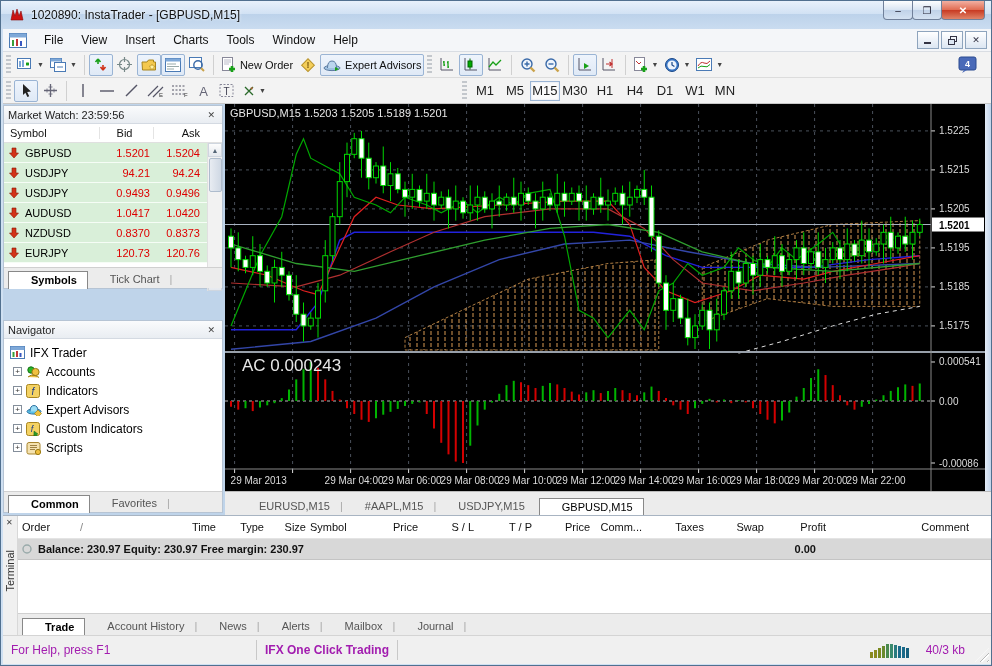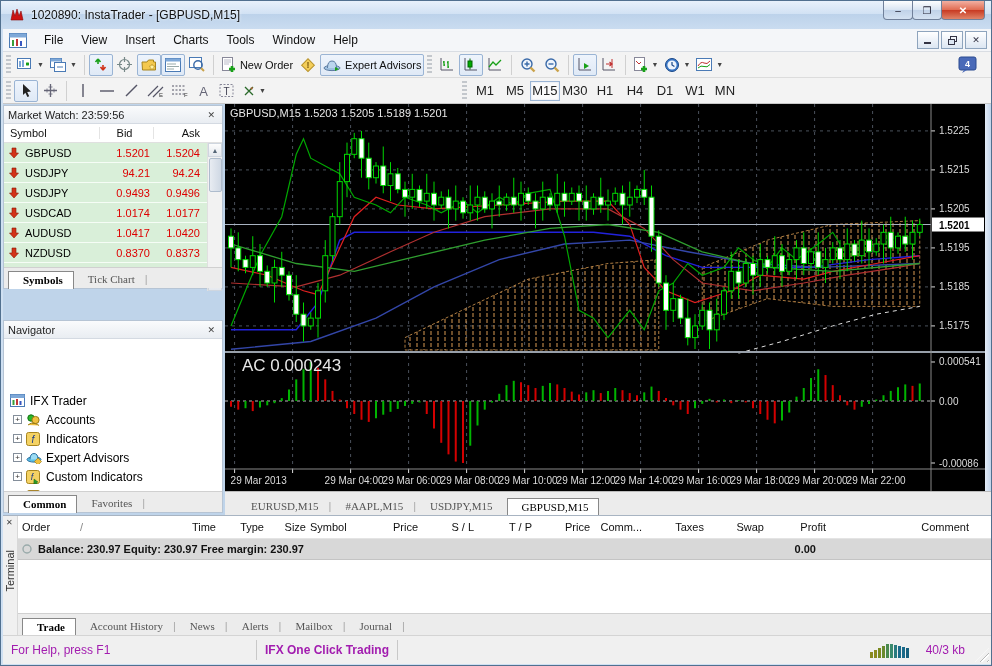--- a/index.html
+++ b/index.html
@@ -44,25 +44,25 @@
   .mwrow{display:flex;height:20px;align-items:center;background:#d9efd9;border-bottom:1px solid #f6fdf6;font-size:11px;}
   .mwrow .sym{width:96px;display:flex;align-items:center;color:#000;}
   .mwrow .bid{width:54px;text-align:right;padding-right:4px;color:#dd0000;}
   .mwrow .ask{width:50px;text-align:right;padding-right:4px;color:#dd0000;}
   .mwicon{width:12px;height:12px;margin:0 5px 0 4px;}
   #mwsb{position:absolute;right:0;top:0;width:15px;height:148px;background:#f2f2f2;border-left:1px solid #e0e0e0;}
   #mwsb .arr{height:14px;display:flex;align-items:center;justify-content:center;font-size:7px;color:#567;background:linear-gradient(#fdfdfd,#e4e8ee);border:1px solid #cfd6df;}
   #mwsb .thumb{position:absolute;top:15px;left:1px;width:13px;height:34px;background:linear-gradient(90deg,#e8ecf2,#cfd8e4);border:1px solid #aebccd;border-radius:2px;}
   #mwsb .arr.dn{position:absolute;bottom:0;width:100%;}
   .tabstrip{position:absolute;left:0;bottom:0;width:100%;height:21px;background:#ececec;border-top:1px solid #d0d0d0;display:flex;align-items:flex-end;font-size:11px;color:#555;}
-  .tab{padding:2px 10px 3px 14px;font-family:Liberation Serif, serif;}
+  .tab{padding:2px 10px 3px 22px;}
   .tab.active{background:#fff;border:1px solid #888;border-bottom:none;color:#000;font-weight:bold;margin-left:4px;position:relative;top:1px;}
   .tabdiv{color:#aaa;padding:2px 0 3px 0;}
   
-  .tree{padding:4px 17px 0 6px;font-size:12px;color:#000;margin-top:48px;}
+  .tree{padding:4px 17px 0 6px;font-size:12px;color:#000;}
   .titem{display:flex;align-items:center;height:19px;}
   .titem .plus{width:9px;height:9px;border:1px solid #848e9a;background:#fff;font-size:8px;line-height:7px;text-align:center;color:#333;margin:0 4px 0 3px;}
   .ticon{width:15px;height:14px;margin-right:5px;}
   
   #chartwrap{position:absolute;left:224px;top:103px;width:760px;height:387px;background:#000;}
   #chartsvg{position:absolute;left:0;top:0;}
   #ohlclabel{position:absolute;left:5px;top:3px;color:#e8e8e8;font-size:11px;}
   #aclabel{position:absolute;left:17px;top:252px;color:#e8e8e8;font-size:17px;}
   #chscroll{position:absolute;left:984px;top:103px;width:6px;height:387px;background:linear-gradient(90deg,#e4edf8,#c2d4ea);}
   #charttabs{position:absolute;left:224px;top:490px;width:766px;height:24px;background:#ececec;border-top:1px solid #bbb;display:flex;align-items:flex-end;font-size:11px;color:#555;}
@@ -399,30 +399,20 @@
       </div>
       <div class="mwrow">
         <span class="sym">
             <span class="mwicon"><svg width="12" height="12">
                 <path d="M6 11 L1.5 6 H4 V1 H8 V6 H10.5 Z" fill="#d23318" stroke="#8a1a08" stroke-width="0.6"></path>
               </svg></span>
             <span>USDJPY</span>
           </span>
         <span class="bid">0.9493</span>
           <span class="ask">0.9496</span>
-      </div>
-      <div class="mwrow">
-        <span class="sym">
-            <span class="mwicon"><svg width="12" height="12">
-                <path d="M6 11 L1.5 6 H4 V1 H8 V6 H10.5 Z" fill="#d23318" stroke="#8a1a08" stroke-width="0.6"></path>
-              </svg></span>
-            <span>USDCAD</span>
-          </span>
-        <span class="bid">1.0174</span>
-          <span class="ask">1.0177</span>
       </div>
       <div class="mwrow">
         <span class="sym">
             <span class="mwicon"><svg width="12" height="12">
                 <path d="M6 11 L1.5 6 H4 V1 H8 V6 H10.5 Z" fill="#d23318" stroke="#8a1a08" stroke-width="0.6"></path>
               </svg></span>
             <span>AUDUSD</span>
           </span>
         <span class="bid">1.0417</span>
           <span class="ask">1.0420</span>

